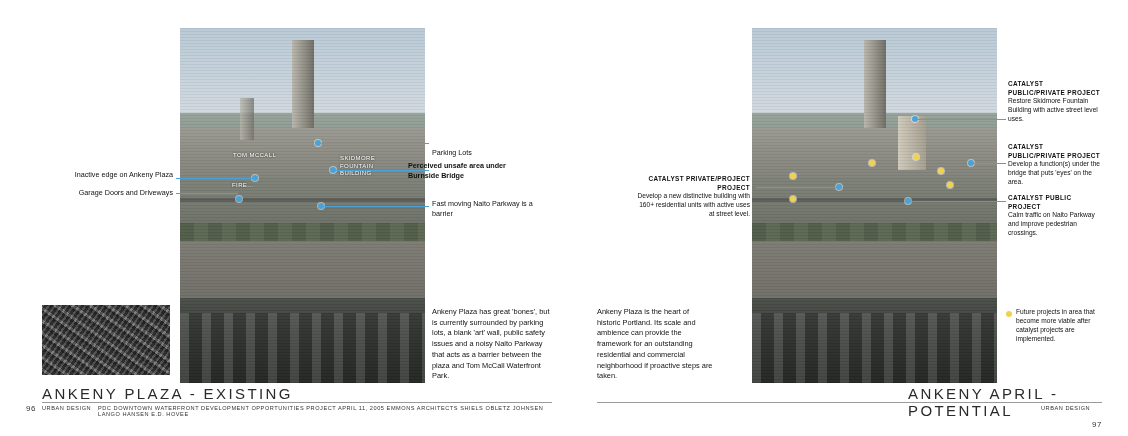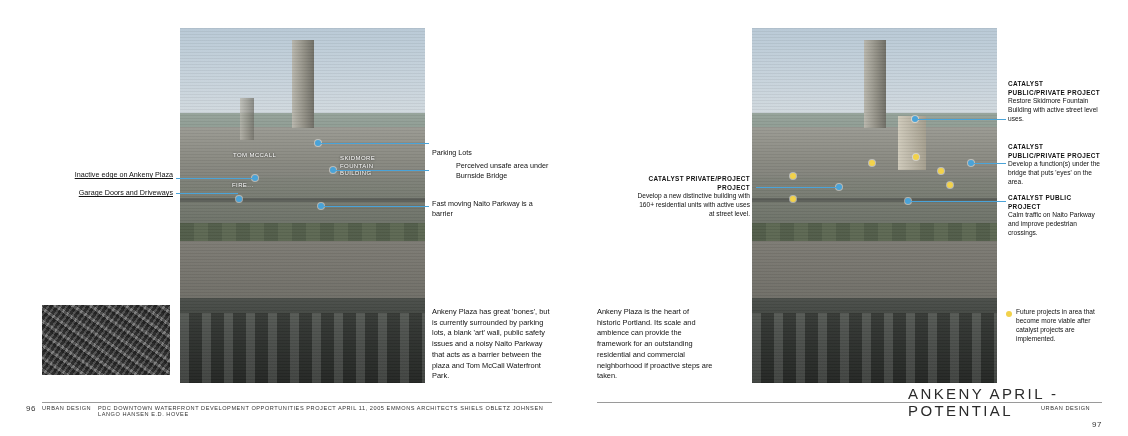--- a/index.html
+++ b/index.html
@@ -89,21 +89,21 @@
     font-family: "Liberation Sans", sans-serif;
   }
 
   
   .callout {
     position: absolute;
     font-size: 7.2px;
     line-height: 1.32;
     color: #111;
   }
-  .callout.right-align { text-align: right; text-decoration: underline; }
+  .callout.right-align { text-align: right; }
 
   .dot {
     position: absolute;
     width: 6px; height: 6px;
     border-radius: 50%;
     background: #4aa3d8;
     box-shadow: 0 0 0 1px rgba(255,255,255,.45);
   }
   .dot.yellow { background: #f2d24b; }
   .leader {
@@ -208,29 +208,30 @@
   <div class="dot" style="left:318px; top:203px;"></div>
   <div class="leader" style="left:324px; top:206px; width:105px;"></div>
 
   <div class="dot" style="left:252px; top:175px;"></div>
   <div class="leader" style="left:176px; top:178px; width:78px;"></div>
 
   <div class="dot" style="left:236px; top:196px;"></div>
   <div class="leader" style="left:176px; top:193px; width:62px;"></div>
 
   <div class="callout" style="left:432px; top:136px; width:120px;margin-top:12px;">Parking Lots</div>
-  <div class="callout" style="left:456px; top:161px; width:112px;">Perceived unsafe area under Burnside Bridge</div>
+  <div class="callout" style="left:408px; top:161px; width:112px;font-weight:bold;">Perceived unsafe area under Burnside Bridge</div>
   <div class="callout" style="left:432px; top:199px; width:112px;">Fast moving Naito Parkway is a barrier</div>
   <div class="callout right-align" style="left:40px; top:170px; width:133px;">Inactive edge on Ankeny Plaza</div>
   <div class="callout right-align" style="left:40px; top:188px; width:133px;">Garage Doors and Driveways</div>
 
   <div class="body-copy" style="left:432px; top:307px; width:120px;">Ankeny Plaza has great 'bones', but is currently surrounded by parking lots, a blank 'art' wall, public safety issues and a noisy Naito Parkway that acts as a barrier between the plaza and Tom McCall Waterfront Park.</div>
 
   <div class="aerial" style="left:42px; top:305px; width:128px; height:70px;"></div>
 
+  <div class="page-title" style="left:42px; top:385px;">ANKENY PLAZA - EXISTING</div>
   <div class="rule" style="left:42px; top:402px; width:510px;"></div>
   <div class="folio" style="left:26px; top:404px;">96</div>
   <div class="footline" style="left:42px; top:405px;">URBAN DESIGN</div>
   <div class="footline" style="left:98px; top:405px; width:460px;">PDC DOWNTOWN WATERFRONT DEVELOPMENT OPPORTUNITIES PROJECT   APRIL 11, 2005   EMMONS ARCHITECTS   SHIELS OBLETZ JOHNSEN   LANGO HANSEN   E.D. HOVEE</div>
 
   <div class="photo" style="left:752px; top:28px; width:245px; height:355px;">
     <div class="sky"></div>
     <div class="hills"></div>
     <div class="cityband"></div>
     <div class="tower" style="left:112px; top:12px; width:22px; height:88px;"></div>

